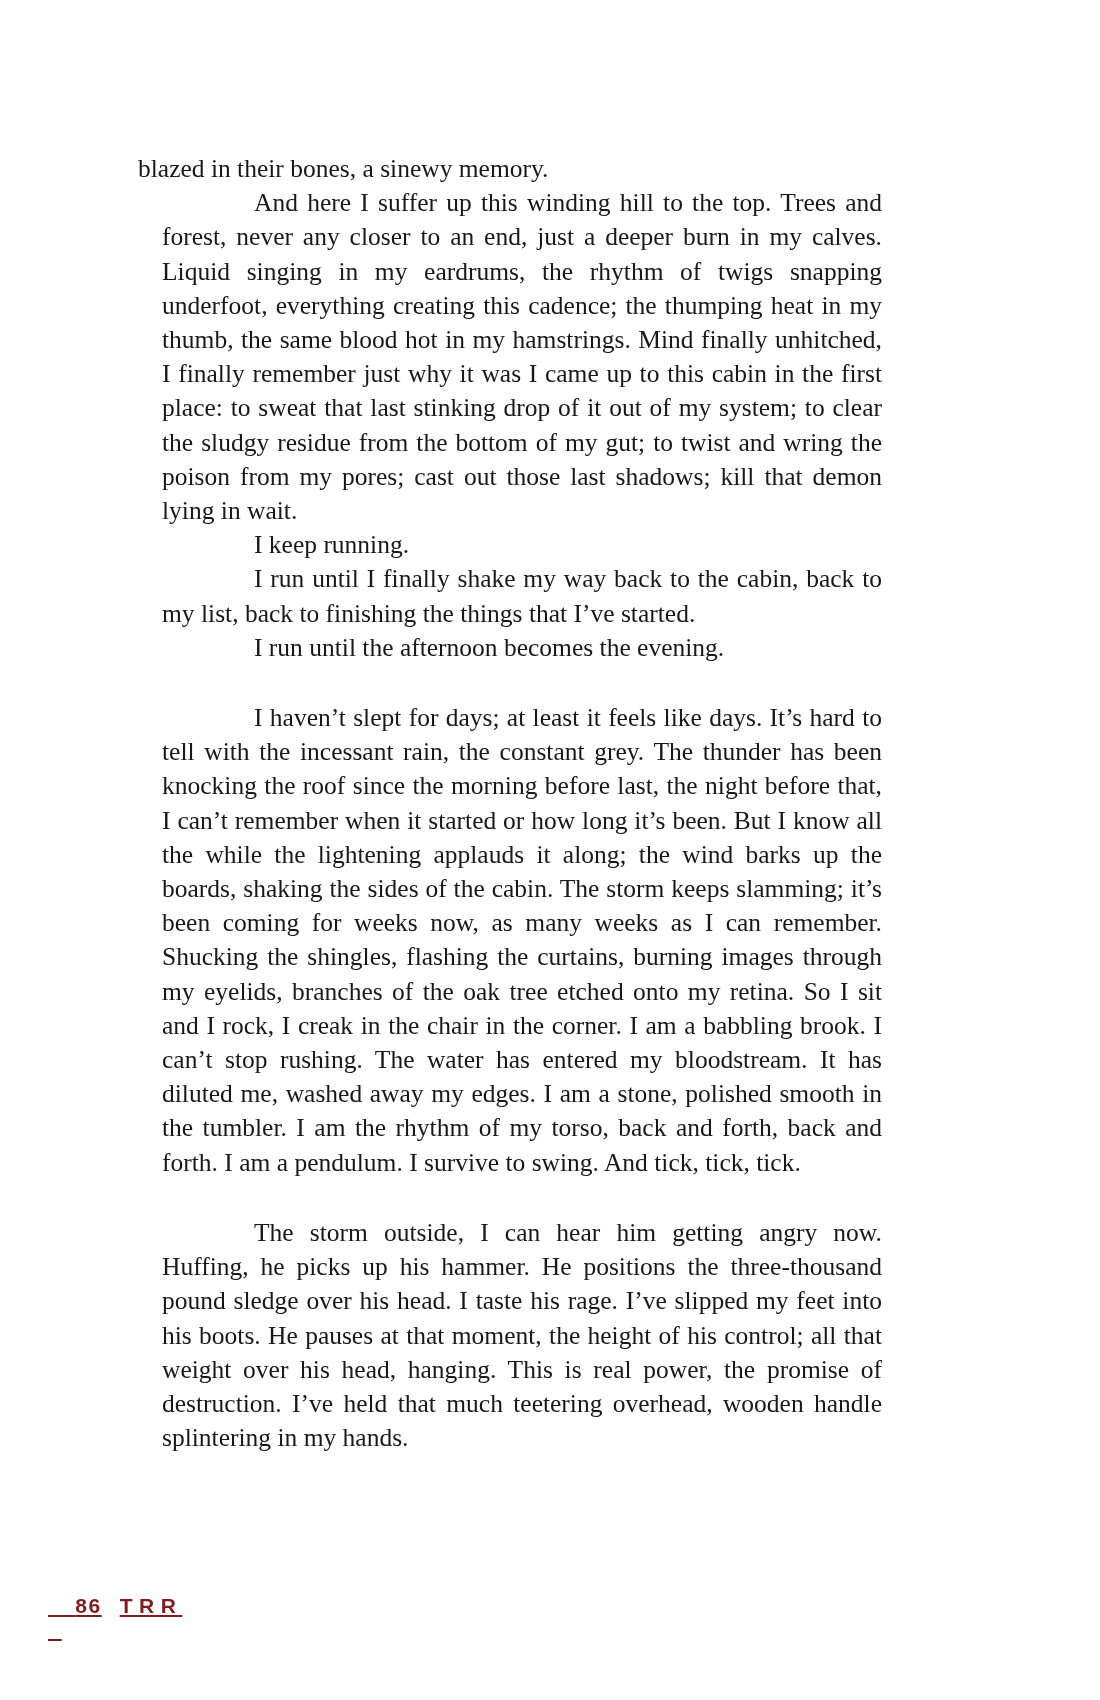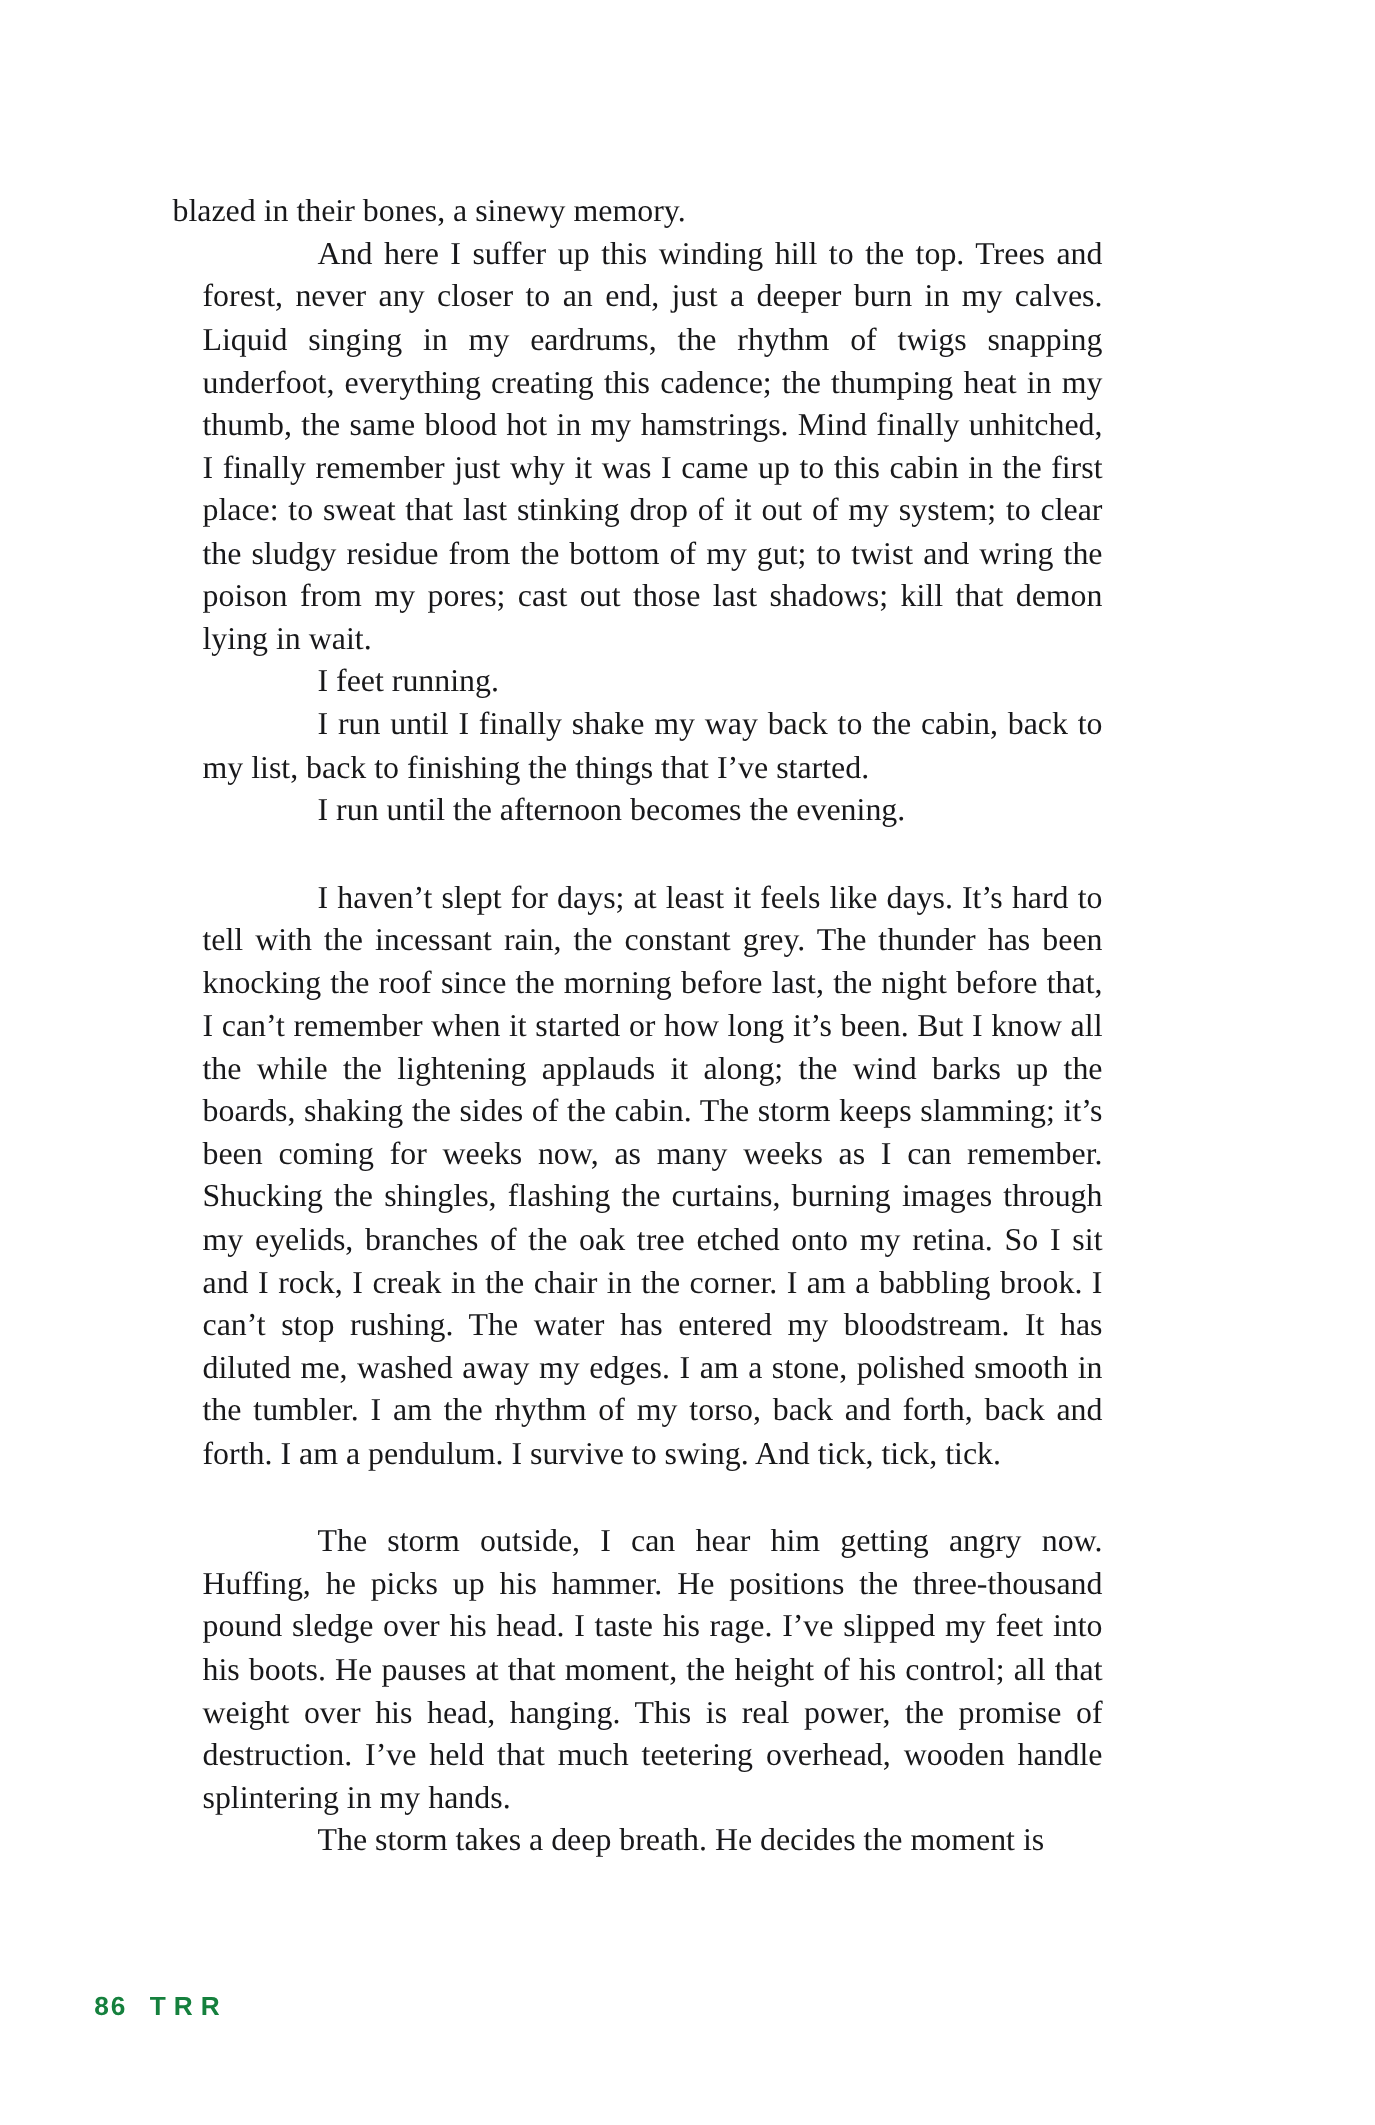--- a/index.html
+++ b/index.html
@@ -47,47 +47,47 @@
   .gap-block {
     height: 36px;
   }
   .footer {
     position: absolute;
     left: 48px;
     bottom: 58px;
     font-family: "Liberation Sans", "DejaVu Sans", sans-serif;
     font-size: 21px;
     font-weight: 700;
-    color: #15803d;
+    color: #7f1d1d;
     letter-spacing: 1px;
     white-space: pre;
+    text-decoration: underline;
   }
   .footer .folio {
     letter-spacing: 1.5px;
   }
   .footer .mark {
     letter-spacing: 6.5px;
     margin-left: 18px;
   }
 </style>
 </head>
 <body>
 
 <div class="page">
 
   <div class="text-block" id="text-block">
       <p class="para noafter">blazed in their bones, a sinewy memory.</p>
       <p class="para indent noafter">And here I suffer up this winding hill to the top. Trees and forest, never any closer to an end, just a deeper burn in my calves. Liquid singing in my eardrums, the rhythm of twigs snapping underfoot, everything creating this cadence; the thumping heat in my thumb, the same blood hot in my hamstrings. Mind finally unhitched, I finally remember just why it was I came up to this cabin in the first place: to sweat that last stinking drop of it out of my system; to clear the sludgy residue from the bottom of my gut; to twist and wring the poison from my pores; cast out those last shadows; kill that demon lying in wait.</p>
-      <p class="para indent noafter">I feet running.</p>
+      <p class="para indent noafter">I keep running.</p>
       <p class="para indent noafter">I run until I finally shake my way back to the cabin, back to my list, back to finishing the things that I’ve started.</p>
       <p class="para indent noafter">I run until the afternoon becomes the evening.</p>
       <div class="gap-block"></div>
       <p class="para indent noafter">I haven’t slept for days; at least it feels like days. It’s hard to tell with the incessant rain, the constant grey. The thunder has been knocking the roof since the morning before last, the night before that, I can’t remember when it started or how long it’s been. But I know all the while the lightening applauds it along; the wind barks up the boards, shaking the sides of the cabin. The storm keeps slamming; it’s been coming for weeks now, as many weeks as I can remember. Shucking the shingles, flashing the curtains, burning images through my eyelids, branches of the oak tree etched onto my retina. So I sit and I rock, I creak in the chair in the corner. I am a babbling brook. I can’t stop rushing. The water has entered my bloodstream. It has diluted me, washed away my edges. I am a stone, polished smooth in the tumbler. I am the rhythm of my torso, back and forth, back and forth. I am a pendulum. I survive to swing. And tick, tick, tick.</p>
       <div class="gap-block"></div>
       <p class="para indent noafter">The storm outside, I can hear him getting angry now. Huffing, he picks up his hammer. He positions the three-thousand pound sledge over his head. I taste his rage. I’ve slipped my feet into his boots. He pauses at that moment, the height of his control; all that weight over his head, hanging. This is real power, the promise of destruction. I’ve held that much teetering overhead, wooden handle splintering in my hands.</p>
-      <p class="para indent noafter">The storm takes a deep breath. He decides the moment is</p>
     </div>
 
   <div class="footer">
     <span class="folio">86</span><span class="mark">TRR</span>
   </div>
 
 </div>
 
 </body></html>

